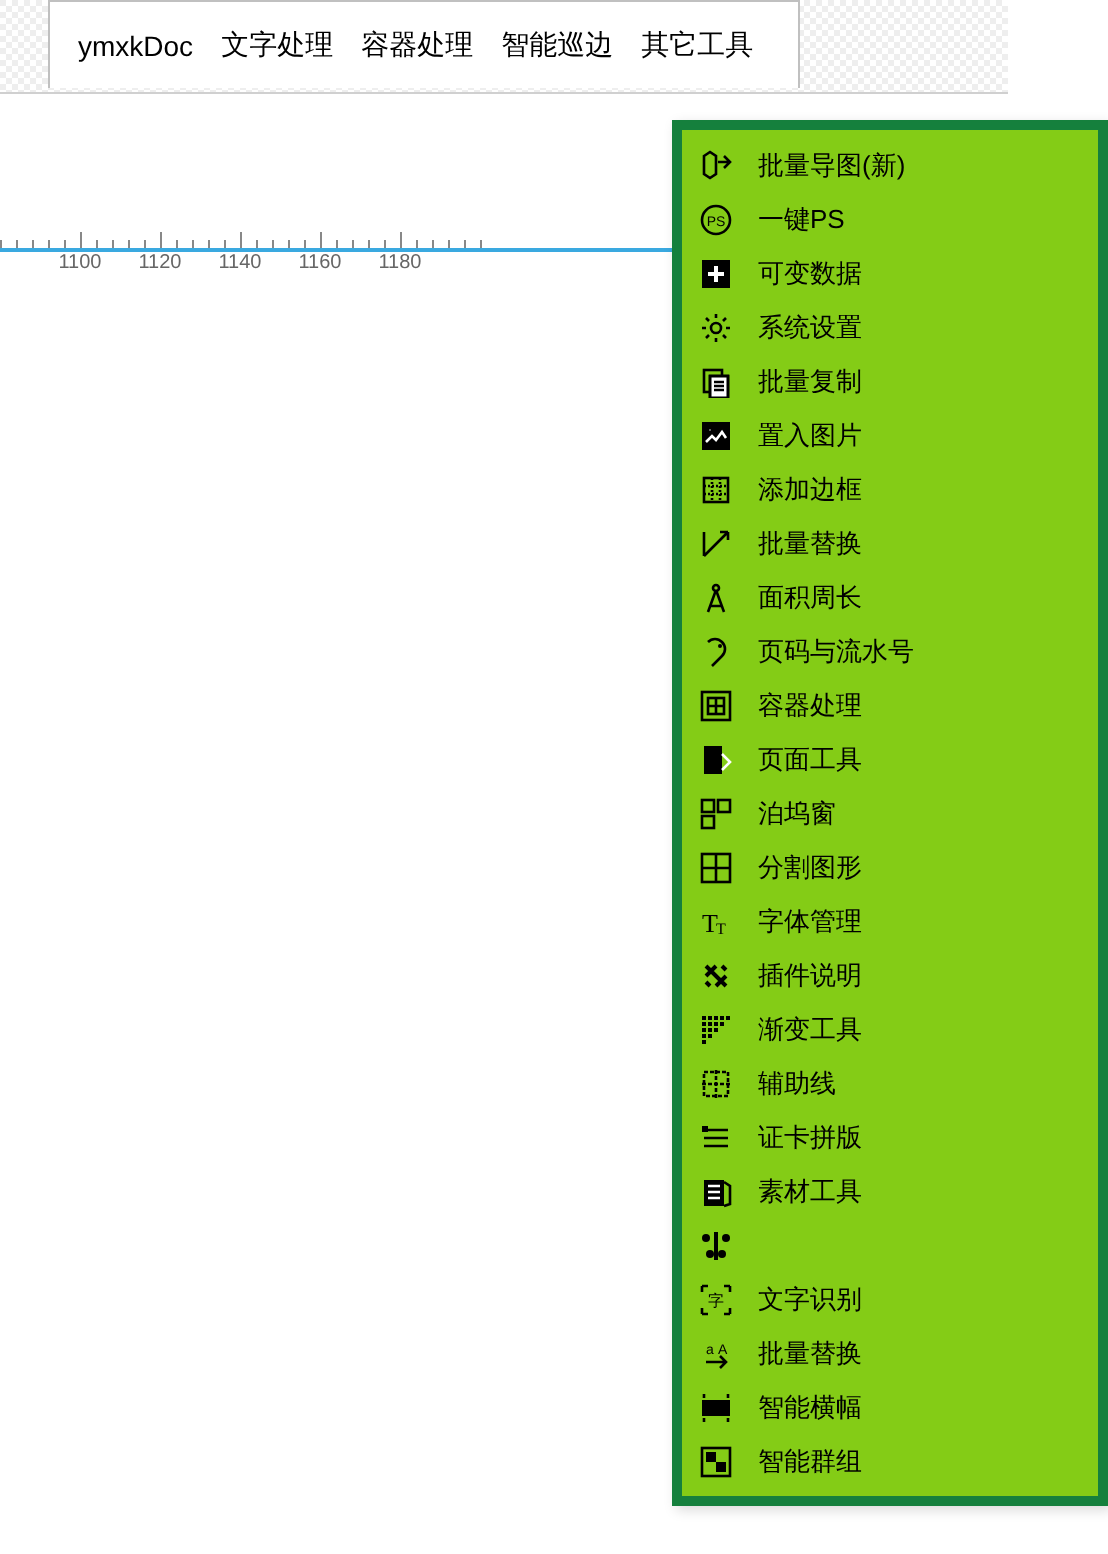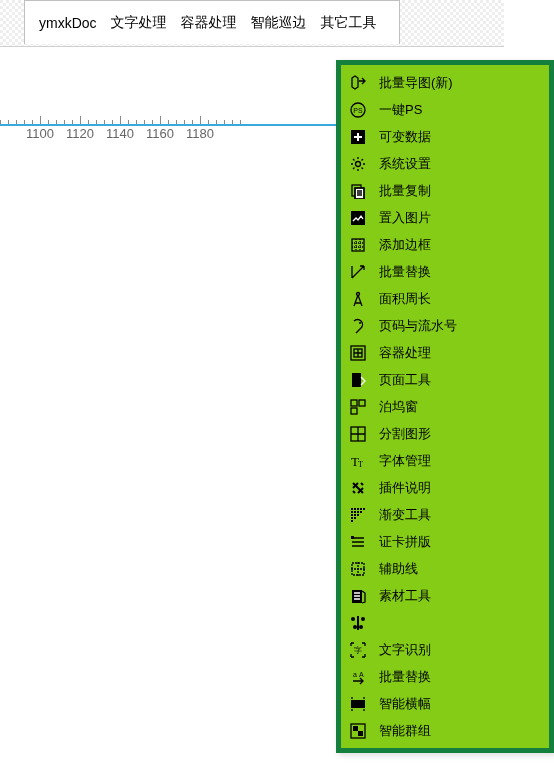--- a/index.html
+++ b/index.html
@@ -4,21 +4,21 @@
 <style>
 html,body{margin:0;padding:0;width:554px;height:777px;overflow:hidden;font-family:"Microsoft YaHei",SimSun,Arial,sans-serif;background:#fff;color:#000}
 
 .tabbar{position:absolute;left:0;top:0;width:504px;height:46px;background:repeating-conic-gradient(#fff 0 25%,#eee 0 50%) 0 0/6px 6px;border-bottom:1px solid #d0d0d0}
 .tab{position:absolute;left:24px;top:0;width:376px;height:44px;background:#fff;border:1px solid #c0c0c0;border-bottom:none;padding:0 14px;display:flex;align-items:center;gap:14px;font-size:14px;box-sizing:border-box}
 .tab span{white-space:nowrap}
 
 .rulerwrap{position:absolute;left:0;top:116px;width:554px;height:24px}
 .rulerline{position:absolute;left:0;top:8px;width:554px;height:2px;background:#3aa9e0}
 .rulertick{position:absolute;top:0;width:1px;height:8px;background:#888}
-.rulernum{position:absolute;top:10px;font-size:13px;color:#666;transform:translateX(-50%)}
+.rulernum{position:absolute;top:10px;font-size:10px;color:#666;transform:translateX(-50%)}
 
 .canvas{position:absolute;left:0;top:46px;width:554px;height:731px;background:#fff}
 
 .menu{position:absolute;right:0;top:60px;width:218px;background:#84cc16;border:5px solid #15803d;box-shadow:2px 2px 6px rgba(0,0,0,.15);padding:4px 0;box-sizing:border-box}
 .menuitem{display:flex;align-items:center;height:27px;padding:0 8px 0 8px;gap:12px;cursor:default;font-size:13px}
 .iconbox{width:18px;height:18px;display:flex;align-items:center;justify-content:center;flex:0 0 18px}
 .iconbox svg{width:16px;height:16px;stroke:#000;stroke-width:1.3;fill:none}
 .iconbox .fill{fill:#000;stroke:none}
 .lbl{flex:1;white-space:nowrap}
 </style>
@@ -251,34 +251,34 @@
             <rect x="4" y="10" width="2" height="2"></rect>
             <rect x="1" y="13" width="2" height="2"></rect>
           </g>
         </svg>
       </div>
       <span class="lbl">渐变工具</span>
     </div>
     <div class="menuitem">
       <div class="iconbox">
         <svg viewBox="0 0 16 16">
+          <rect x="2" y="2" width="12" height="12" stroke-dasharray="2 1"></rect>
+          <path d="M1 8h14M8 1v14" stroke-dasharray="2 1"></path>
+        </svg>
+      </div>
+      <span class="lbl">辅助线</span>
+    </div>
+    <div class="menuitem">
+      <div class="iconbox">
+        <svg viewBox="0 0 16 16">
           <path d="M2 4h12M2 8h12M2 12h12"></path>
           <rect x="1" y="2" width="3" height="3" class="fill"></rect>
         </svg>
       </div>
       <span class="lbl">证卡拼版</span>
-    </div>
-    <div class="menuitem">
-      <div class="iconbox">
-        <svg viewBox="0 0 16 16">
-          <rect x="2" y="2" width="12" height="12" stroke-dasharray="2 1"></rect>
-          <path d="M1 8h14M8 1v14" stroke-dasharray="2 1"></path>
-        </svg>
-      </div>
-      <span class="lbl">辅助线</span>
     </div>
     <div class="menuitem">
       <div class="iconbox">
         <svg viewBox="0 0 16 16">
           <rect x="2" y="2" width="10" height="13" class="fill"></rect>
           <path d="M4 5h6M4 8h6M4 11h6" stroke="#fff"></path>
           <path d="M12 3l3 2v9l-3 1"></path>
         </svg>
       </div>
       <span class="lbl">素材工具</span>

